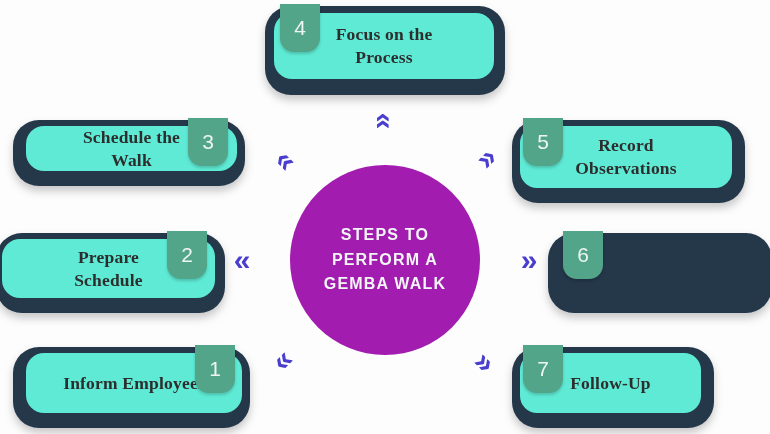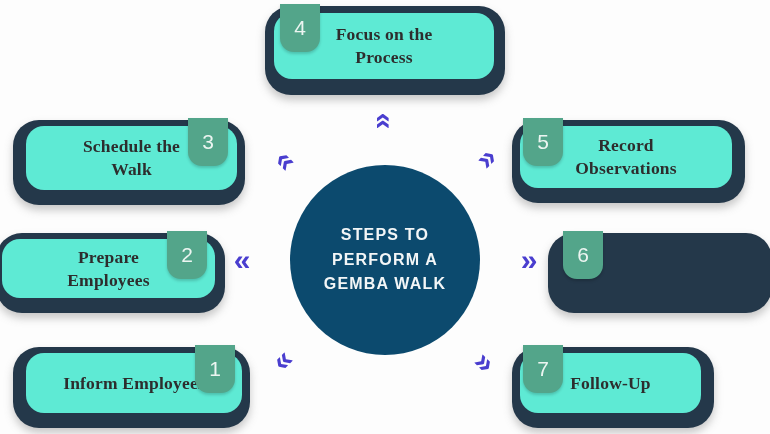--- a/index.html
+++ b/index.html
@@ -12,37 +12,37 @@
   .step-box {
     position:absolute; background:#24384a; border-radius:26px;
     box-shadow:0 5px 9px rgba(110,110,110,.38);
   }
   .step-inner {
     position:absolute; background:#5eead4; border-radius:18px;
     display:flex; align-items:center; justify-content:center; text-align:center;font-family:Liberation Serif, serif;
   }
   .inner-left  { inset:6px 8px 15px 13px; }
   .inner-left2 { inset:6px 10px 15px 6px; }
-  .inner-right { inset:6px 13px 15px 8px; }
+  .inner-right { inset:6px 13px 15px 8px;border-radius:17px; }
   .inner-top   { inset:7px 11px 16px 9px; }
   .step-label {
     font-weight:bold; font-size:17.5px; color:#2d2d2d;
     line-height:1.3; white-space:pre-line; letter-spacing:.2px;
     padding:0 6px;
   }
   .tab {
     position:absolute; top:-2px; width:40px; height:48px;
     background:#53a58a; border-radius:0 0 14px 14px;
     display:flex; align-items:center; justify-content:center;
     color:#ecf5f1; font-size:21px; font-weight:400; z-index:3;
     box-shadow:0 2px 3px rgba(0,0,0,.18);
   }
   .circle {
     position:absolute; left:290px; top:165px; width:190px; height:190px;
-    border-radius:50%; background:#0c4a6e;
+    border-radius:50%; background:#a21caf;
     display:flex; align-items:center; justify-content:center; text-align:center;
   }
   .circle-title {
     color:#f3f6f7; font-size:16px; font-weight:bold;
     letter-spacing:1.2px; line-height:1.55; white-space:pre-line;
   }
   .chev {
     position:absolute; color:#4a3ecf; font-weight:bold; font-size:30px;
     line-height:1; user-select:none;
   }
@@ -61,34 +61,34 @@
   <div class="step-box" style="left:265px; top:6px; width:240px; height:89px;">
     <div class="step-inner inner-top">
       <div class="step-label">Focus on the
 Process</div>
     </div>
     <div class="tab" style="left:15px;">
       <span>4</span>
     </div>
   </div>
 
-  <div class="step-box" style="left:13px; top:120px; width:232px; height:85px;">
+  <div class="step-box" style="left:13px; top:120px; width:232px; height:66px;">
     <div class="step-inner inner-left">
       <div class="step-label">Schedule the
 Walk</div>
     </div>
     <div class="tab" style="right:17px;">
       <span>3</span>
     </div>
   </div>
 
   <div class="step-box" style="left:-4px; top:233px; width:229px; height:80px;">
     <div class="step-inner inner-left2">
       <div class="step-label">Prepare
-Employees</div>
+Schedule</div>
     </div>
     <div class="tab" style="right:18px;">
       <span>2</span>
     </div>
   </div>
 
   <div class="step-box" style="left:13px; top:347px; width:237px; height:81px;">
     <div class="step-inner inner-left">
       <div class="step-label">Inform Employees</div>
     </div>

